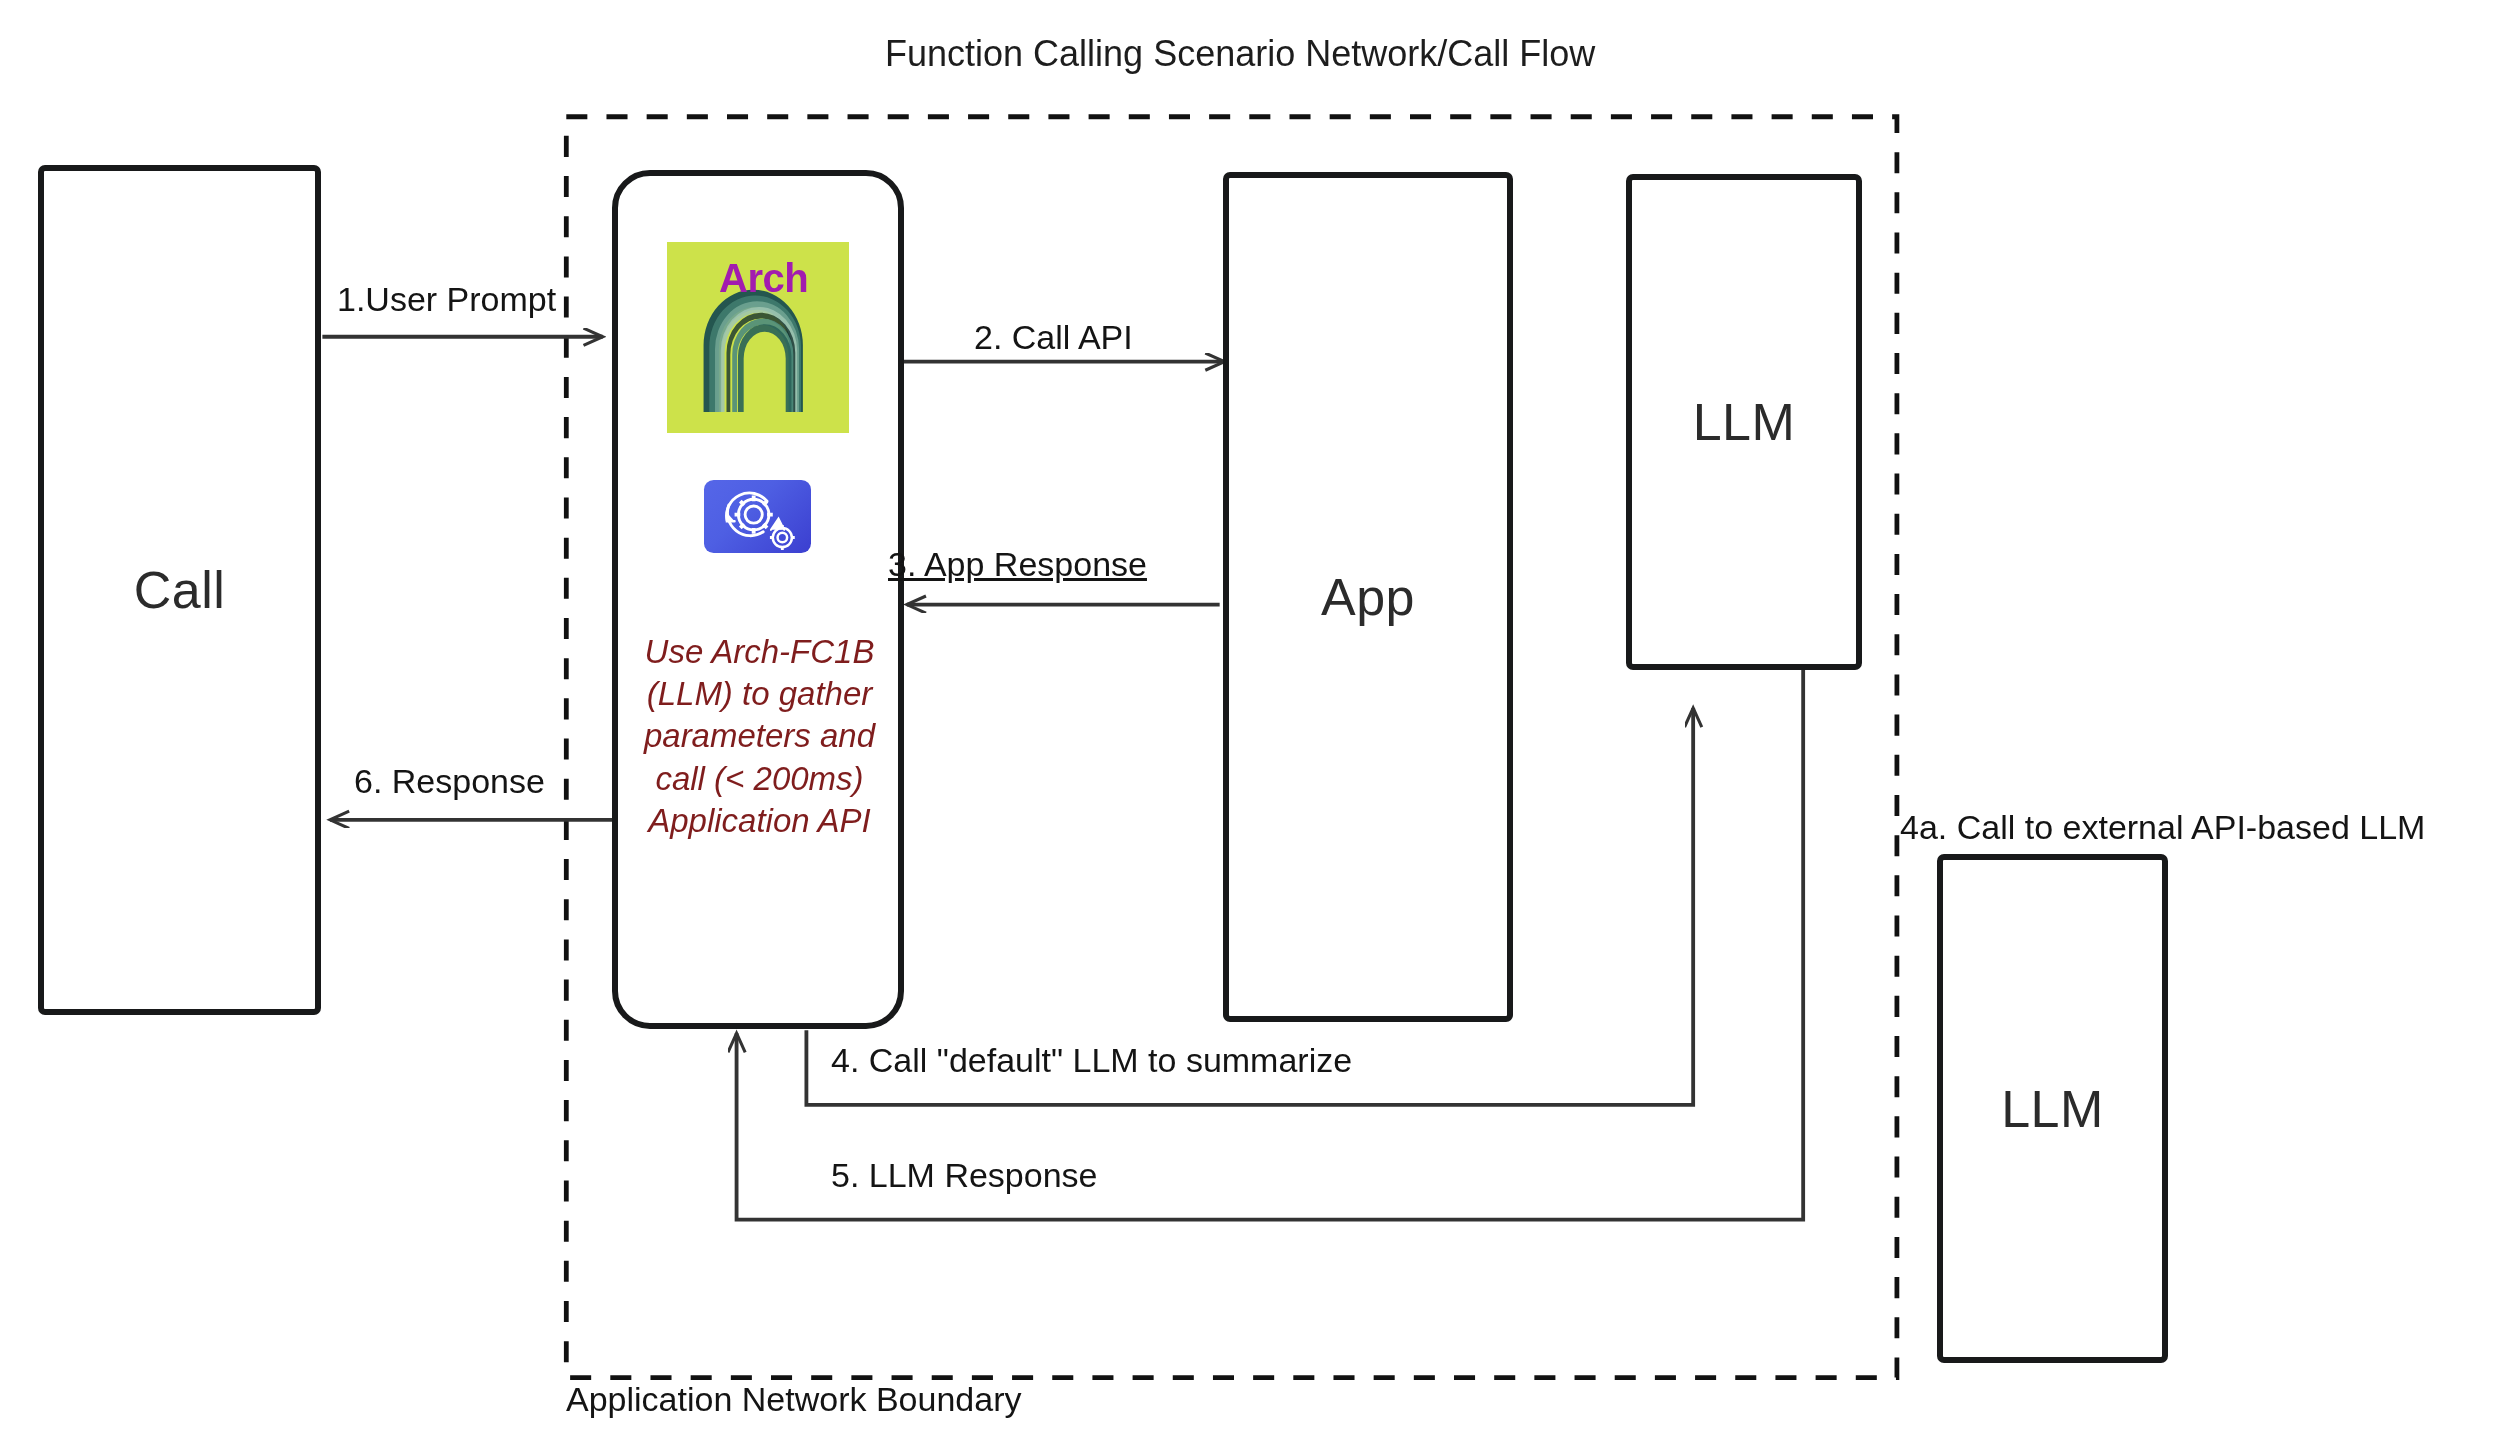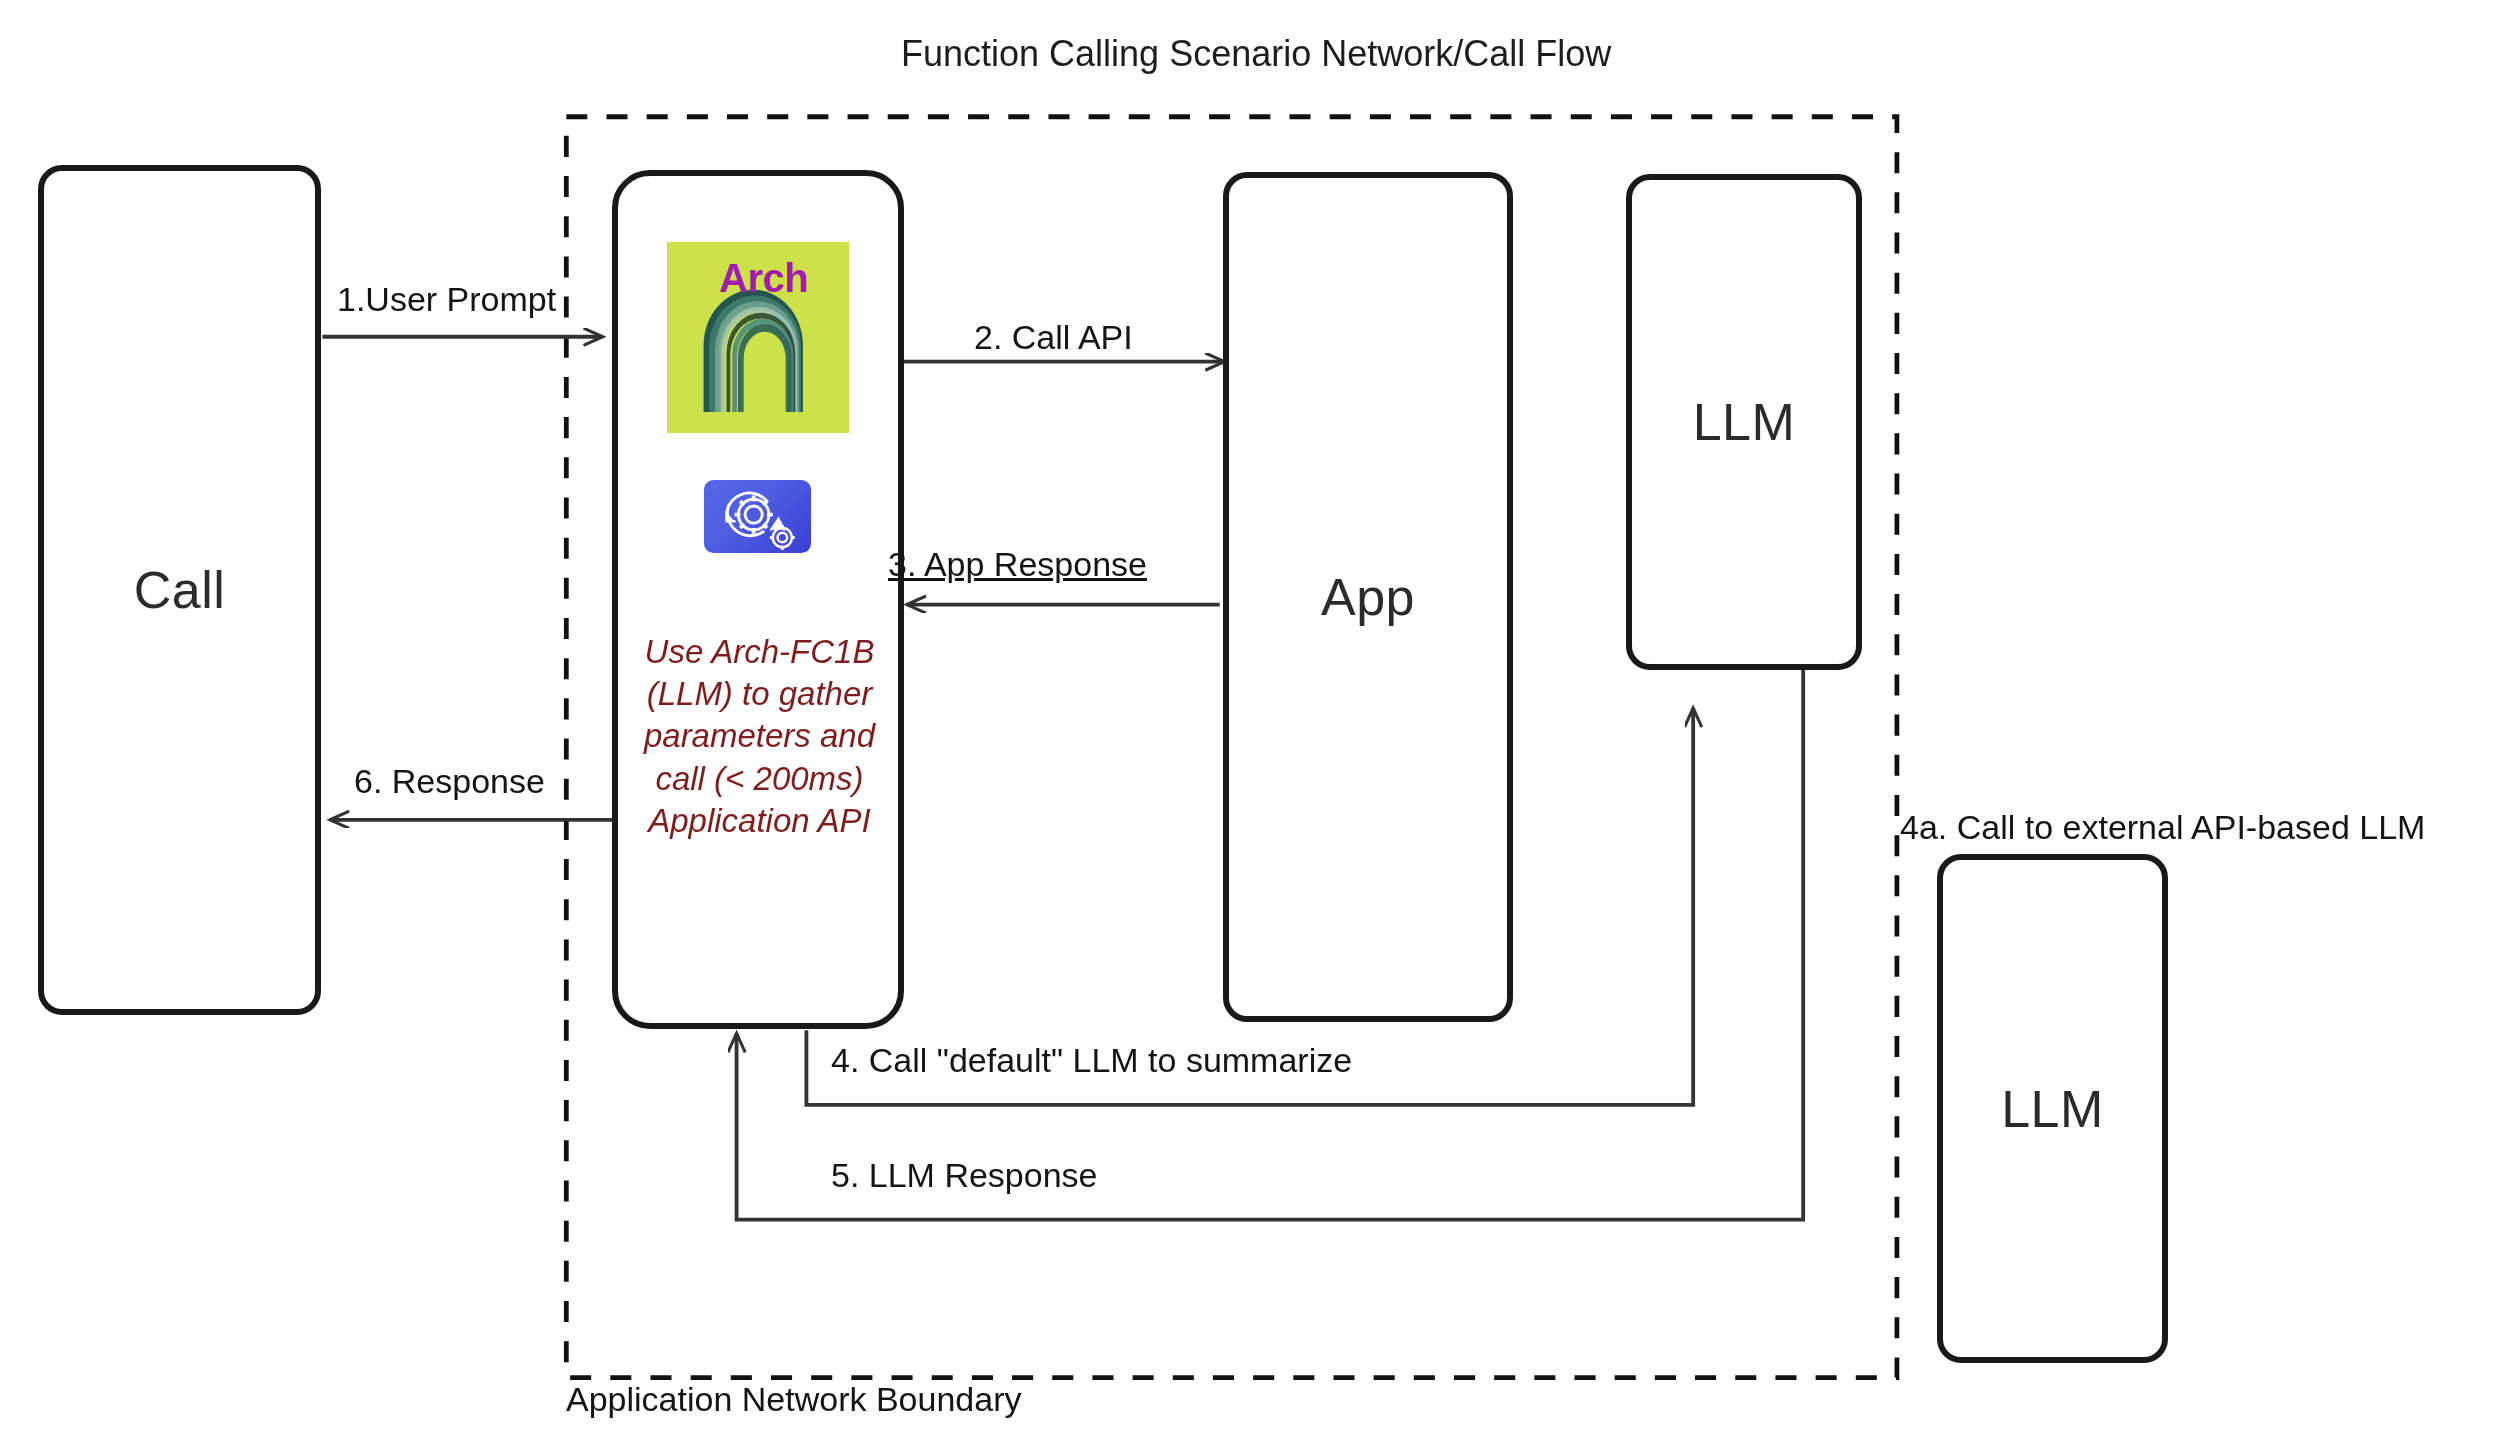--- a/index.html
+++ b/index.html
@@ -22,21 +22,21 @@
     position: absolute;
     left: 0;
     top: 0;
     width: 2512px;
     height: 1456px;
   }
   .node-box {
     position: absolute;
     box-sizing: border-box;
     border: 6.7px solid #18191a;
-    border-radius: 24px;
+    border-radius: 7px;
     background: #ffffff;
     display: flex;
     align-items: center;
     justify-content: center;
   }
   .node-label {
     font-size: 52px;
     color: #2b2b2b;
     letter-spacing: 0.5px;
     font-family: "Liberation Sans", sans-serif;
@@ -86,21 +86,21 @@
     text-align: center;
     color: #7f1d1d;
     font-family: "Liberation Sans", sans-serif;
   }
 </style>
 </head>
 <body>
 
 <div id="canvas">
 
-  <div class="diagram-title" style="left:885px; top:33px;margin-left:16px;">Function Calling Scenario Network/Call Flow</div>
+  <div class="diagram-title" style="left:885px; top:33px;">Function Calling Scenario Network/Call Flow</div>
 
   <svg class="layer" viewBox="0 0 2626 1522">
     <defs>
       <marker id="arrowOpen" markerWidth="26" markerHeight="26" refX="22" refY="9" orient="auto" markerUnits="userSpaceOnUse">
         <path d="M2,0 L22,9 L2,18" fill="none" stroke="#333333" stroke-width="3.2"></path>
       </marker>
     </defs>
 
     <rect x="592" y="122" width="1391" height="1318" fill="none" stroke="#111111" stroke-width="5" stroke-dasharray="22 20"></rect>
 

